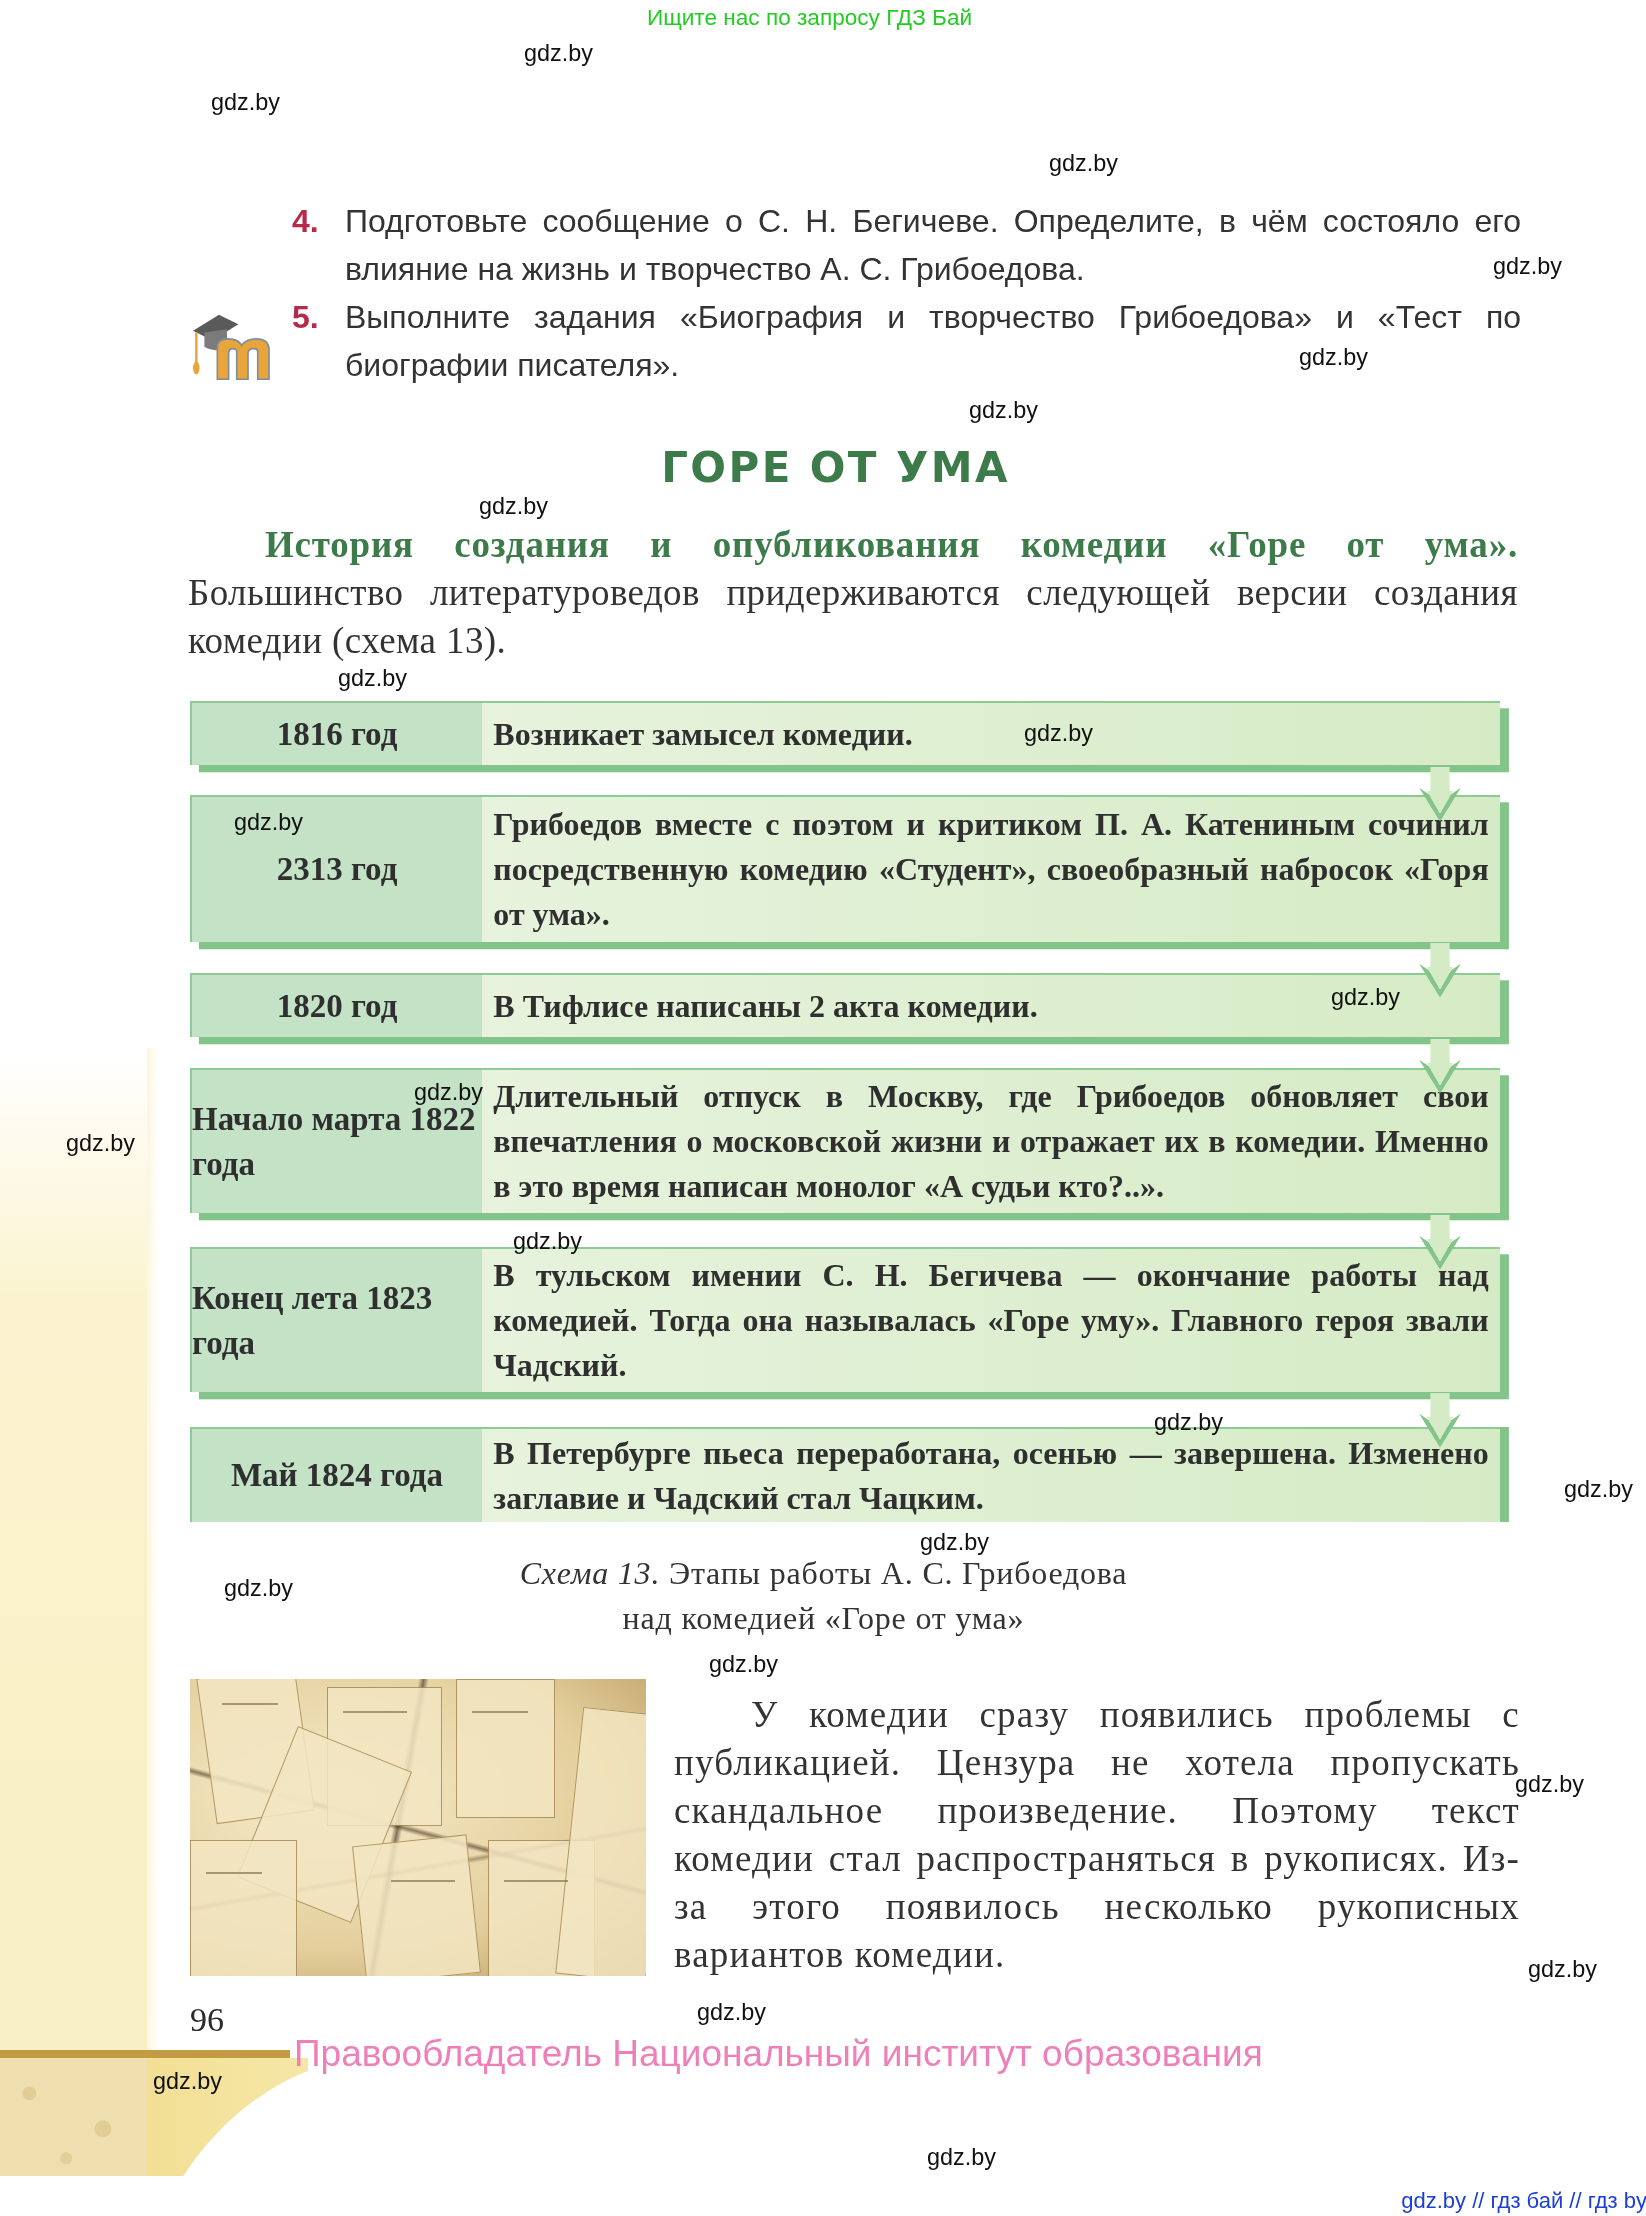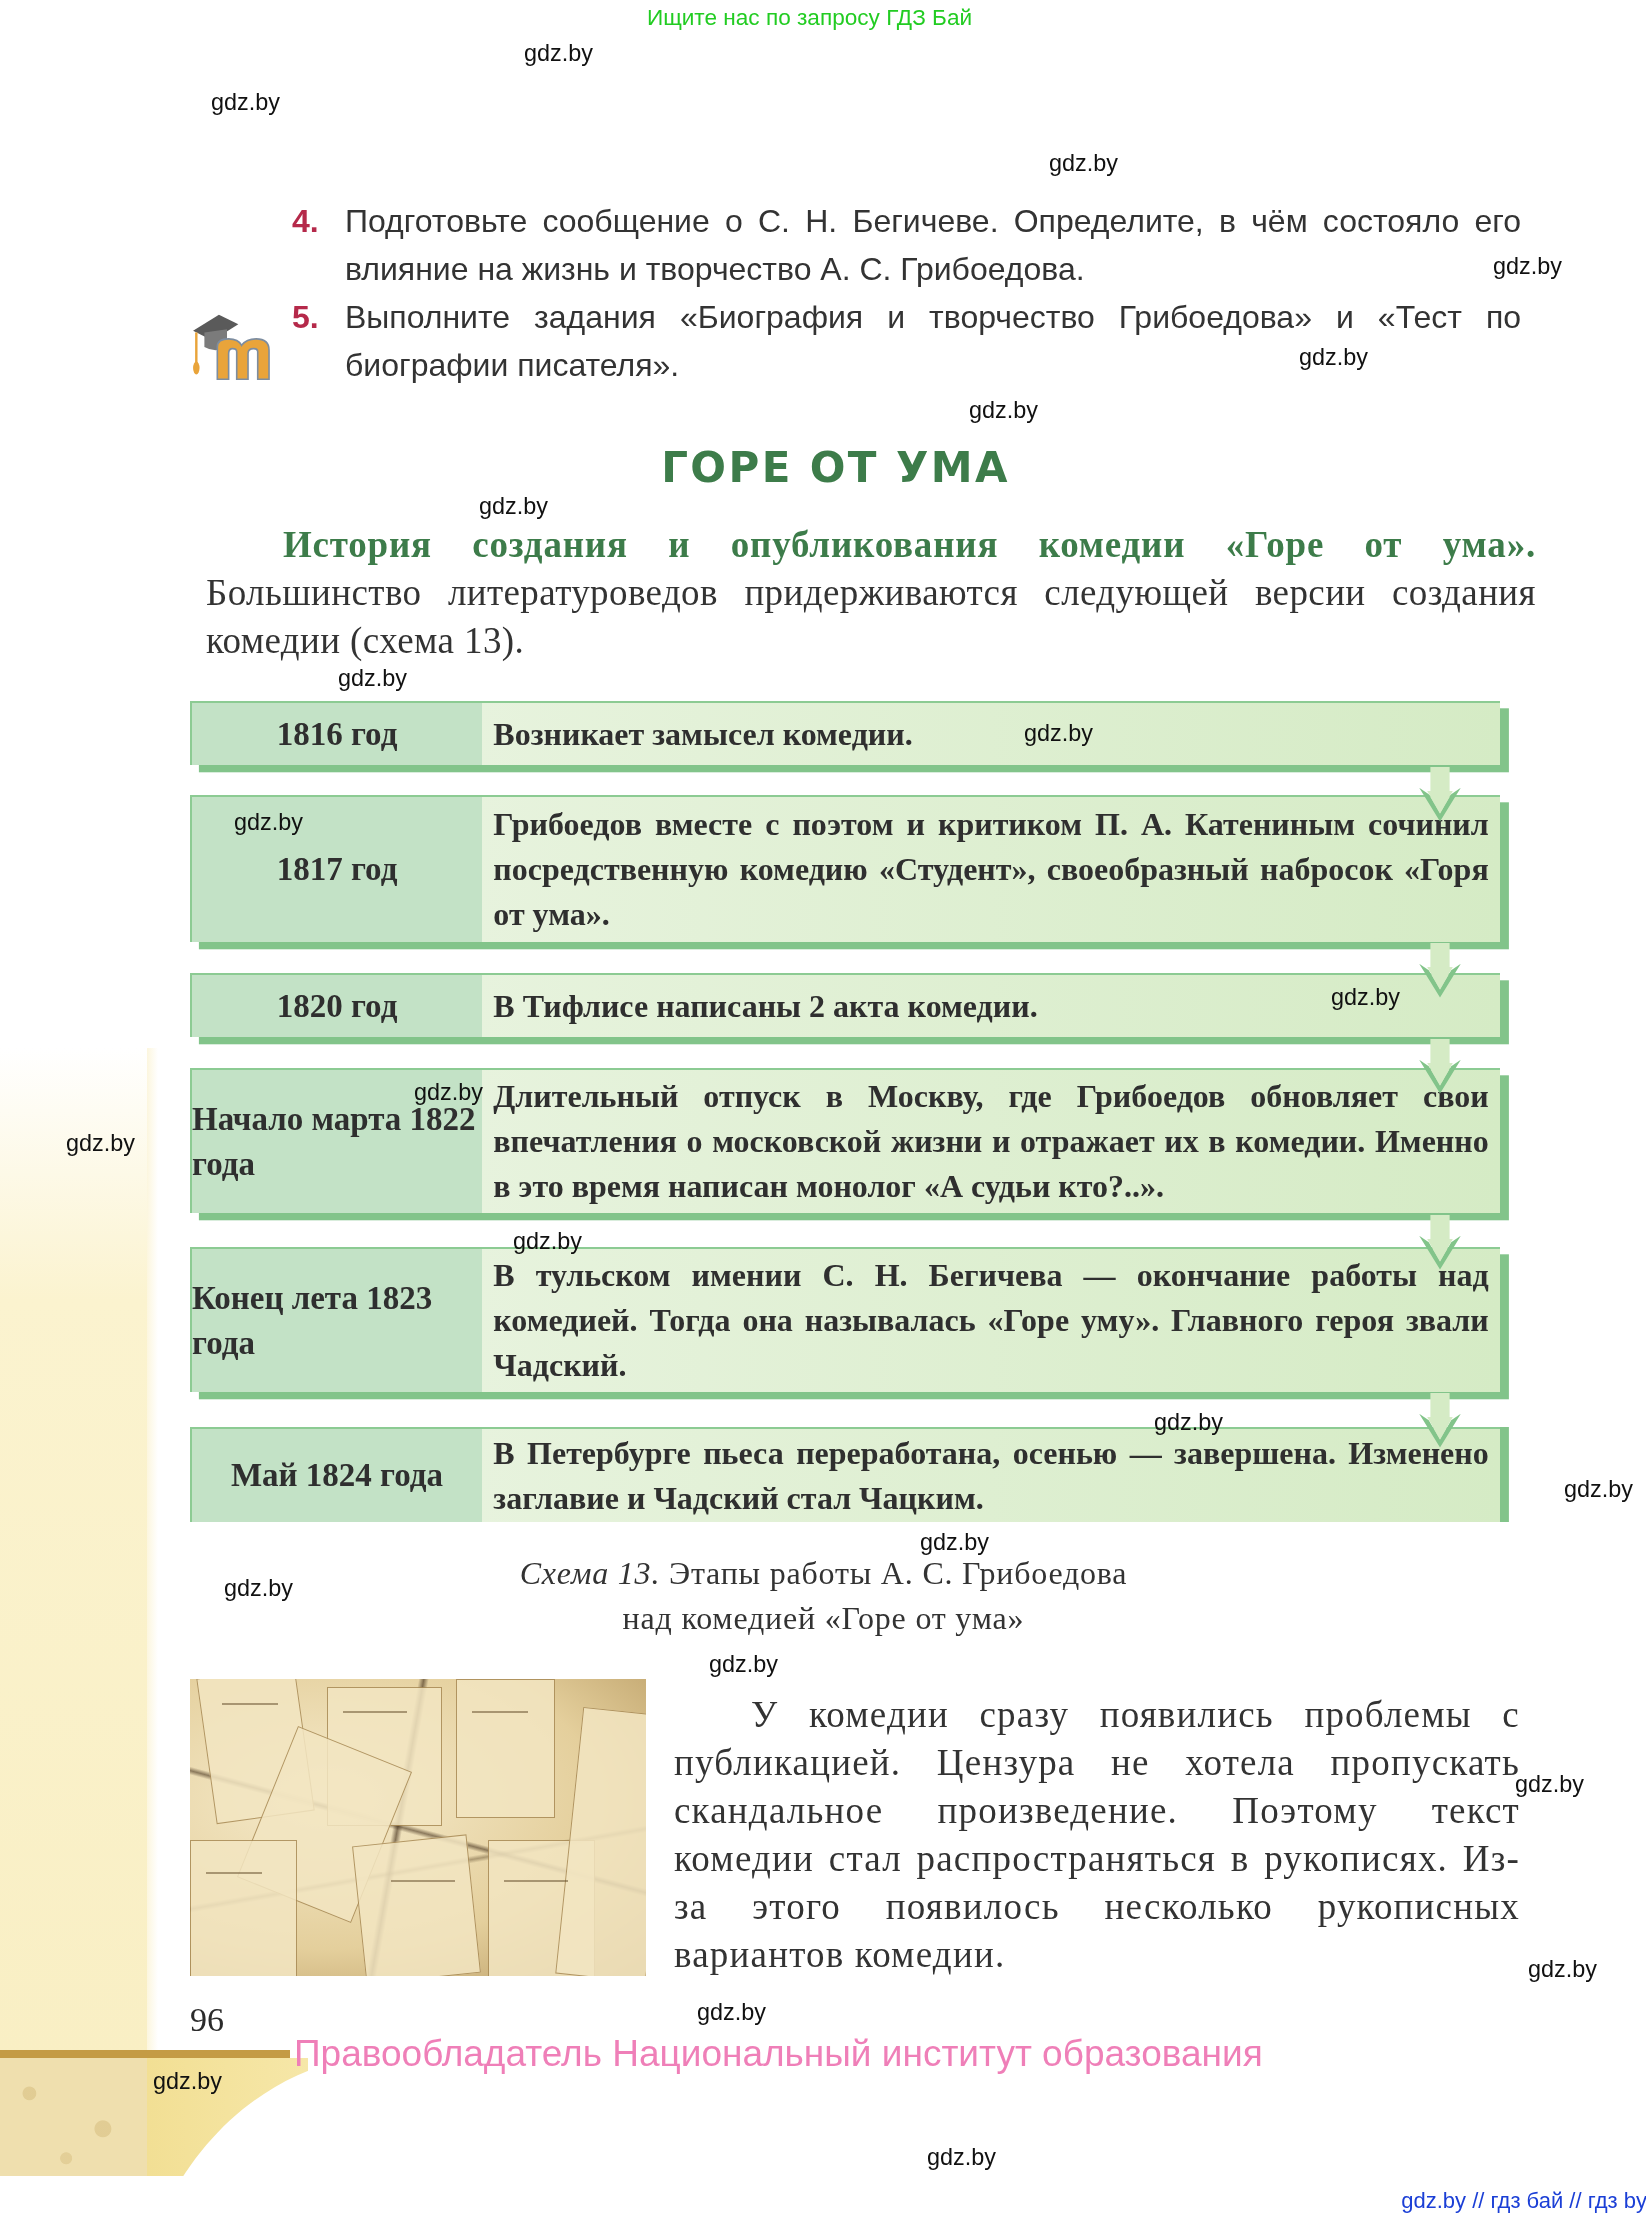--- a/index.html
+++ b/index.html
@@ -64,21 +64,21 @@
   .task-num { width: 53px; flex: none; font-weight: bold; color: #b5294a; }
   .task-text { flex: 1; text-align: justify; }
   .moodle-icon { position: absolute; left: 185px; top: 300px; width: 101px; height: 81px; }
 
   
   .chapter-title {
     position: absolute; top: 443px; left: 0; width: 1647px; text-align: center;
     font-family: "DejaVu Sans", sans-serif; font-weight: bold; font-size: 42px;
     letter-spacing: 2.4px; color: #3d7c4a; padding-left: 12px;
   }
-  .intro { position: absolute; left: 206px; top: 521px; width: 1330px;
+  .intro { position: absolute; left: 188px; top: 521px; width: 1330px;
     font-size: 37px; line-height: 48px; color: #333; text-align: justify; letter-spacing: 0.4px; }
   .intro .subhead { color: #3d7c4a; font-weight: bold; letter-spacing: 0.8px; padding-left: 77px; }
 
   
   .scheme-box {
     position: absolute; left: 190px; width: 1310px; display: flex;
     background: linear-gradient(to right, #ecf5e4 0%, #d5ebc5 100%);
     border-top: 2.4px solid #8ccb93; border-left: 2.4px solid #8ccb93;
     box-shadow: 8.9px 7.3px 0 #82c48a;
     font-weight: bold; color: #2f2f2f; box-sizing: border-box;
@@ -149,21 +149,21 @@
 <div class="intro">
   <span class="subhead">История создания и опубликования комедии «Горе от ума».</span>
   <span>Большинство литературоведов придерживаются следующей версии создания комедии (схема 13).</span>
 </div>
 
 <div class="scheme-box" style="top:701px;height:64px;">
   <div class="year-cell">1816 год</div>
   <div class="event-cell">Возникает замысел комедии.</div>
 </div>
 <div class="scheme-box" style="top:795px;height:147px;">
-  <div class="year-cell">1817 год</div>
+  <div class="year-cell">2313 год</div>
   <div class="event-cell">Грибоедов вместе с поэтом и критиком П. А. Катениным сочинил посредственную комедию «Студент», своеобразный набросок «Горя от ума».</div>
 </div>
 <div class="scheme-box" style="top:973px;height:64px;">
   <div class="year-cell">1820 год</div>
   <div class="event-cell">В Тифлисе написаны 2 акта комедии.</div>
 </div>
 <div class="scheme-box" style="top:1068px;height:145px;">
   <div class="year-cell">Начало марта 1822 года</div>
   <div class="event-cell">Длительный отпуск в Москву, где Грибоедов обновляет свои впечатления о московской жизни и отражает их в комедии. Именно в это время написан монолог «А судьи кто?..».</div>
 </div>

